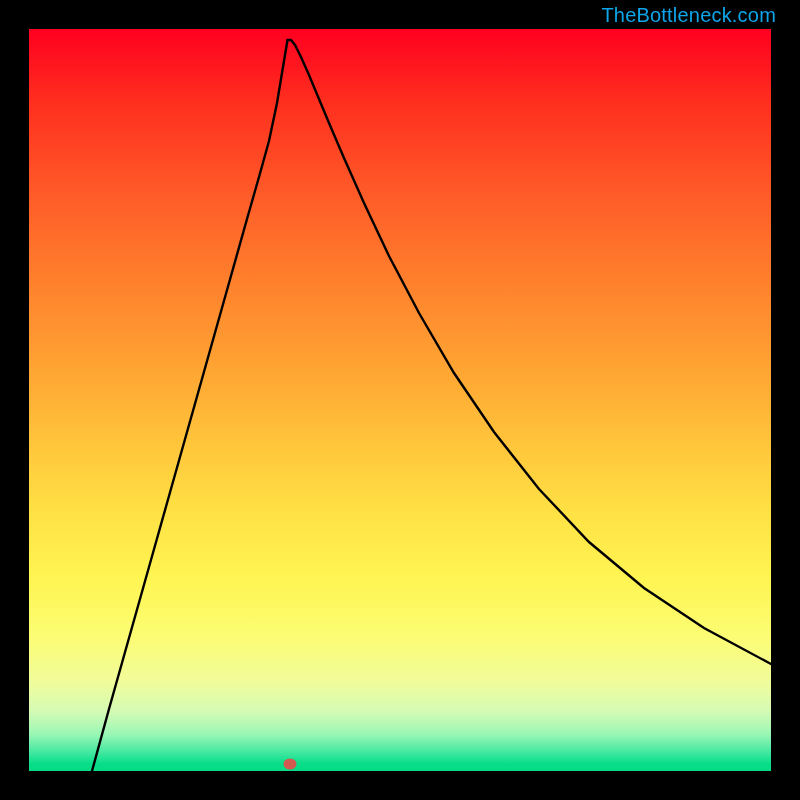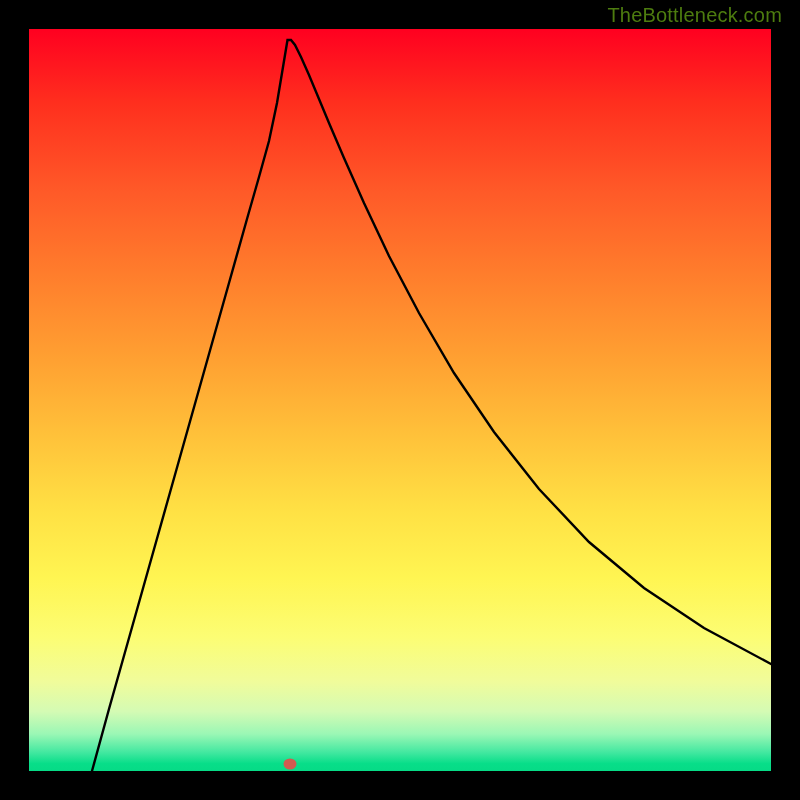--- a/index.html
+++ b/index.html
@@ -7,23 +7,23 @@
     width: 800px;
     height: 800px;
     background: #000;
     position: relative;
     overflow: hidden;
     font-family: Arial, Helvetica, sans-serif;
   }
   .watermark {
     position: absolute;
     top: 4px;
-    right: 18px;
+    right: 24px;
     font-size: 20px;
-    color: #4d7c0f;
+    color: #0ea5e9;
     z-index: 10;
     letter-spacing: 0.2px;
   }
   .plot-area {
     position: absolute;
     left: 29px;
     top: 29px;
     width: 742px;
     height: 742px;
     background: linear-gradient(to bottom,

